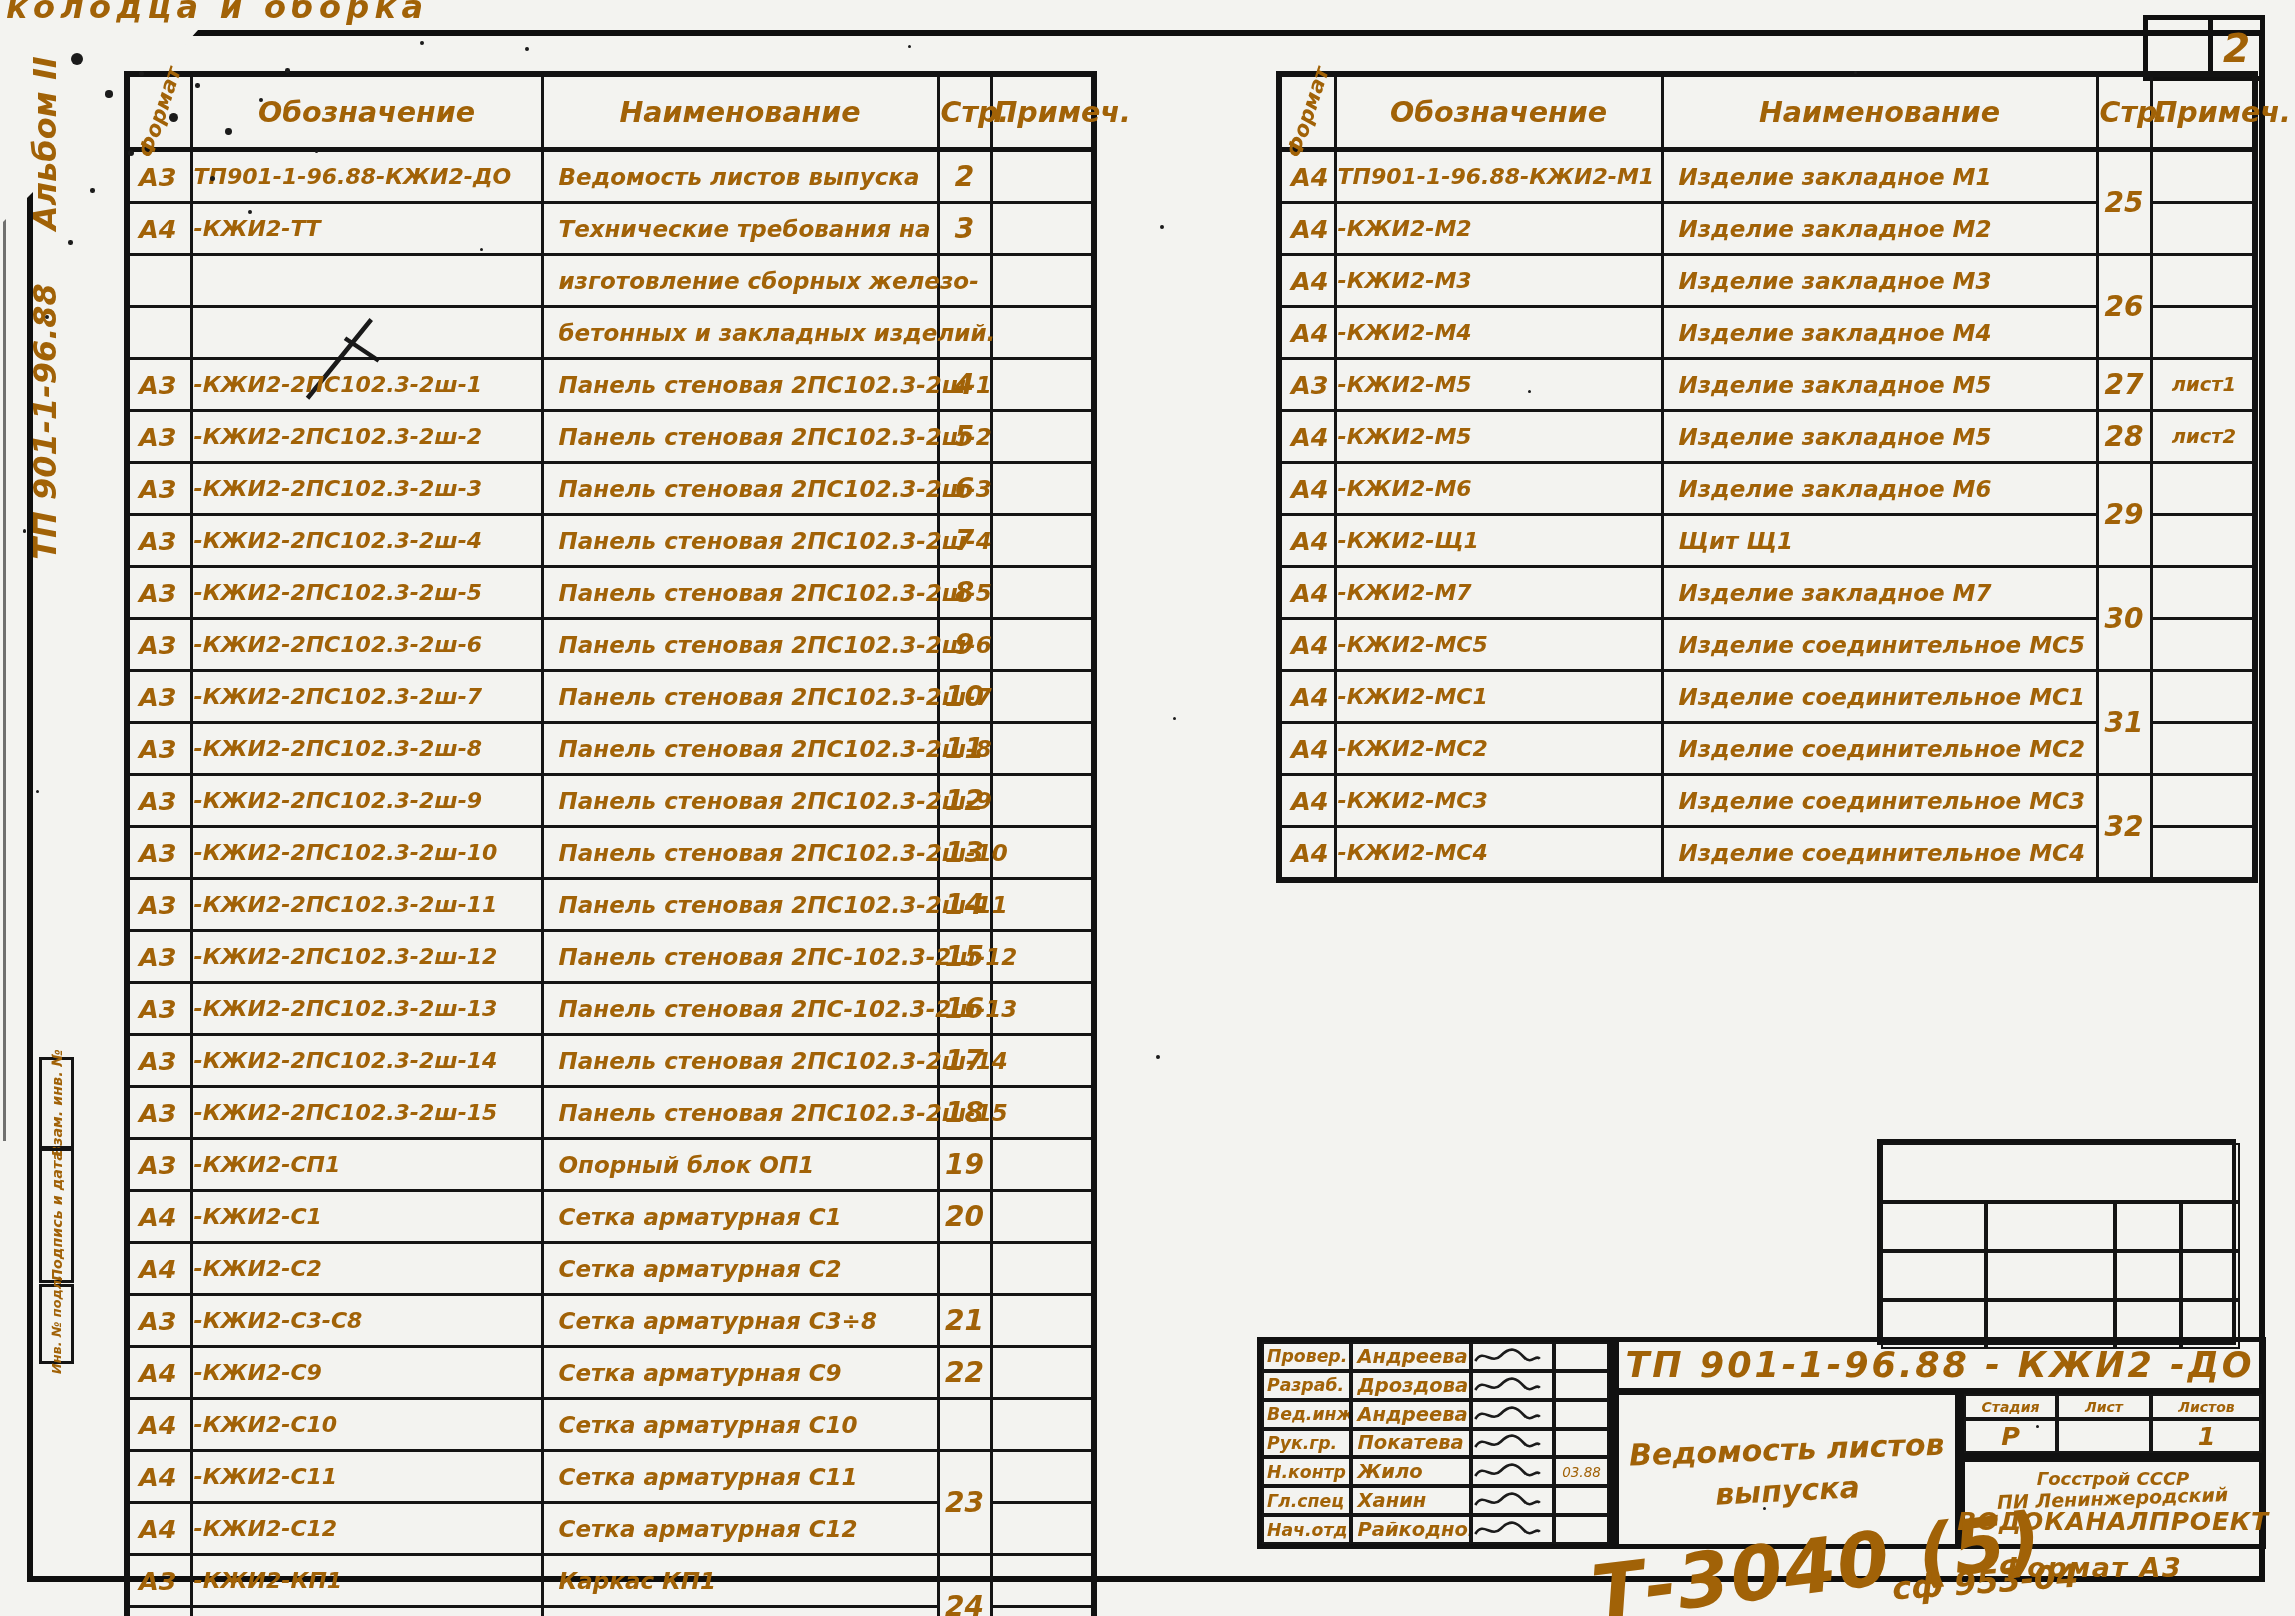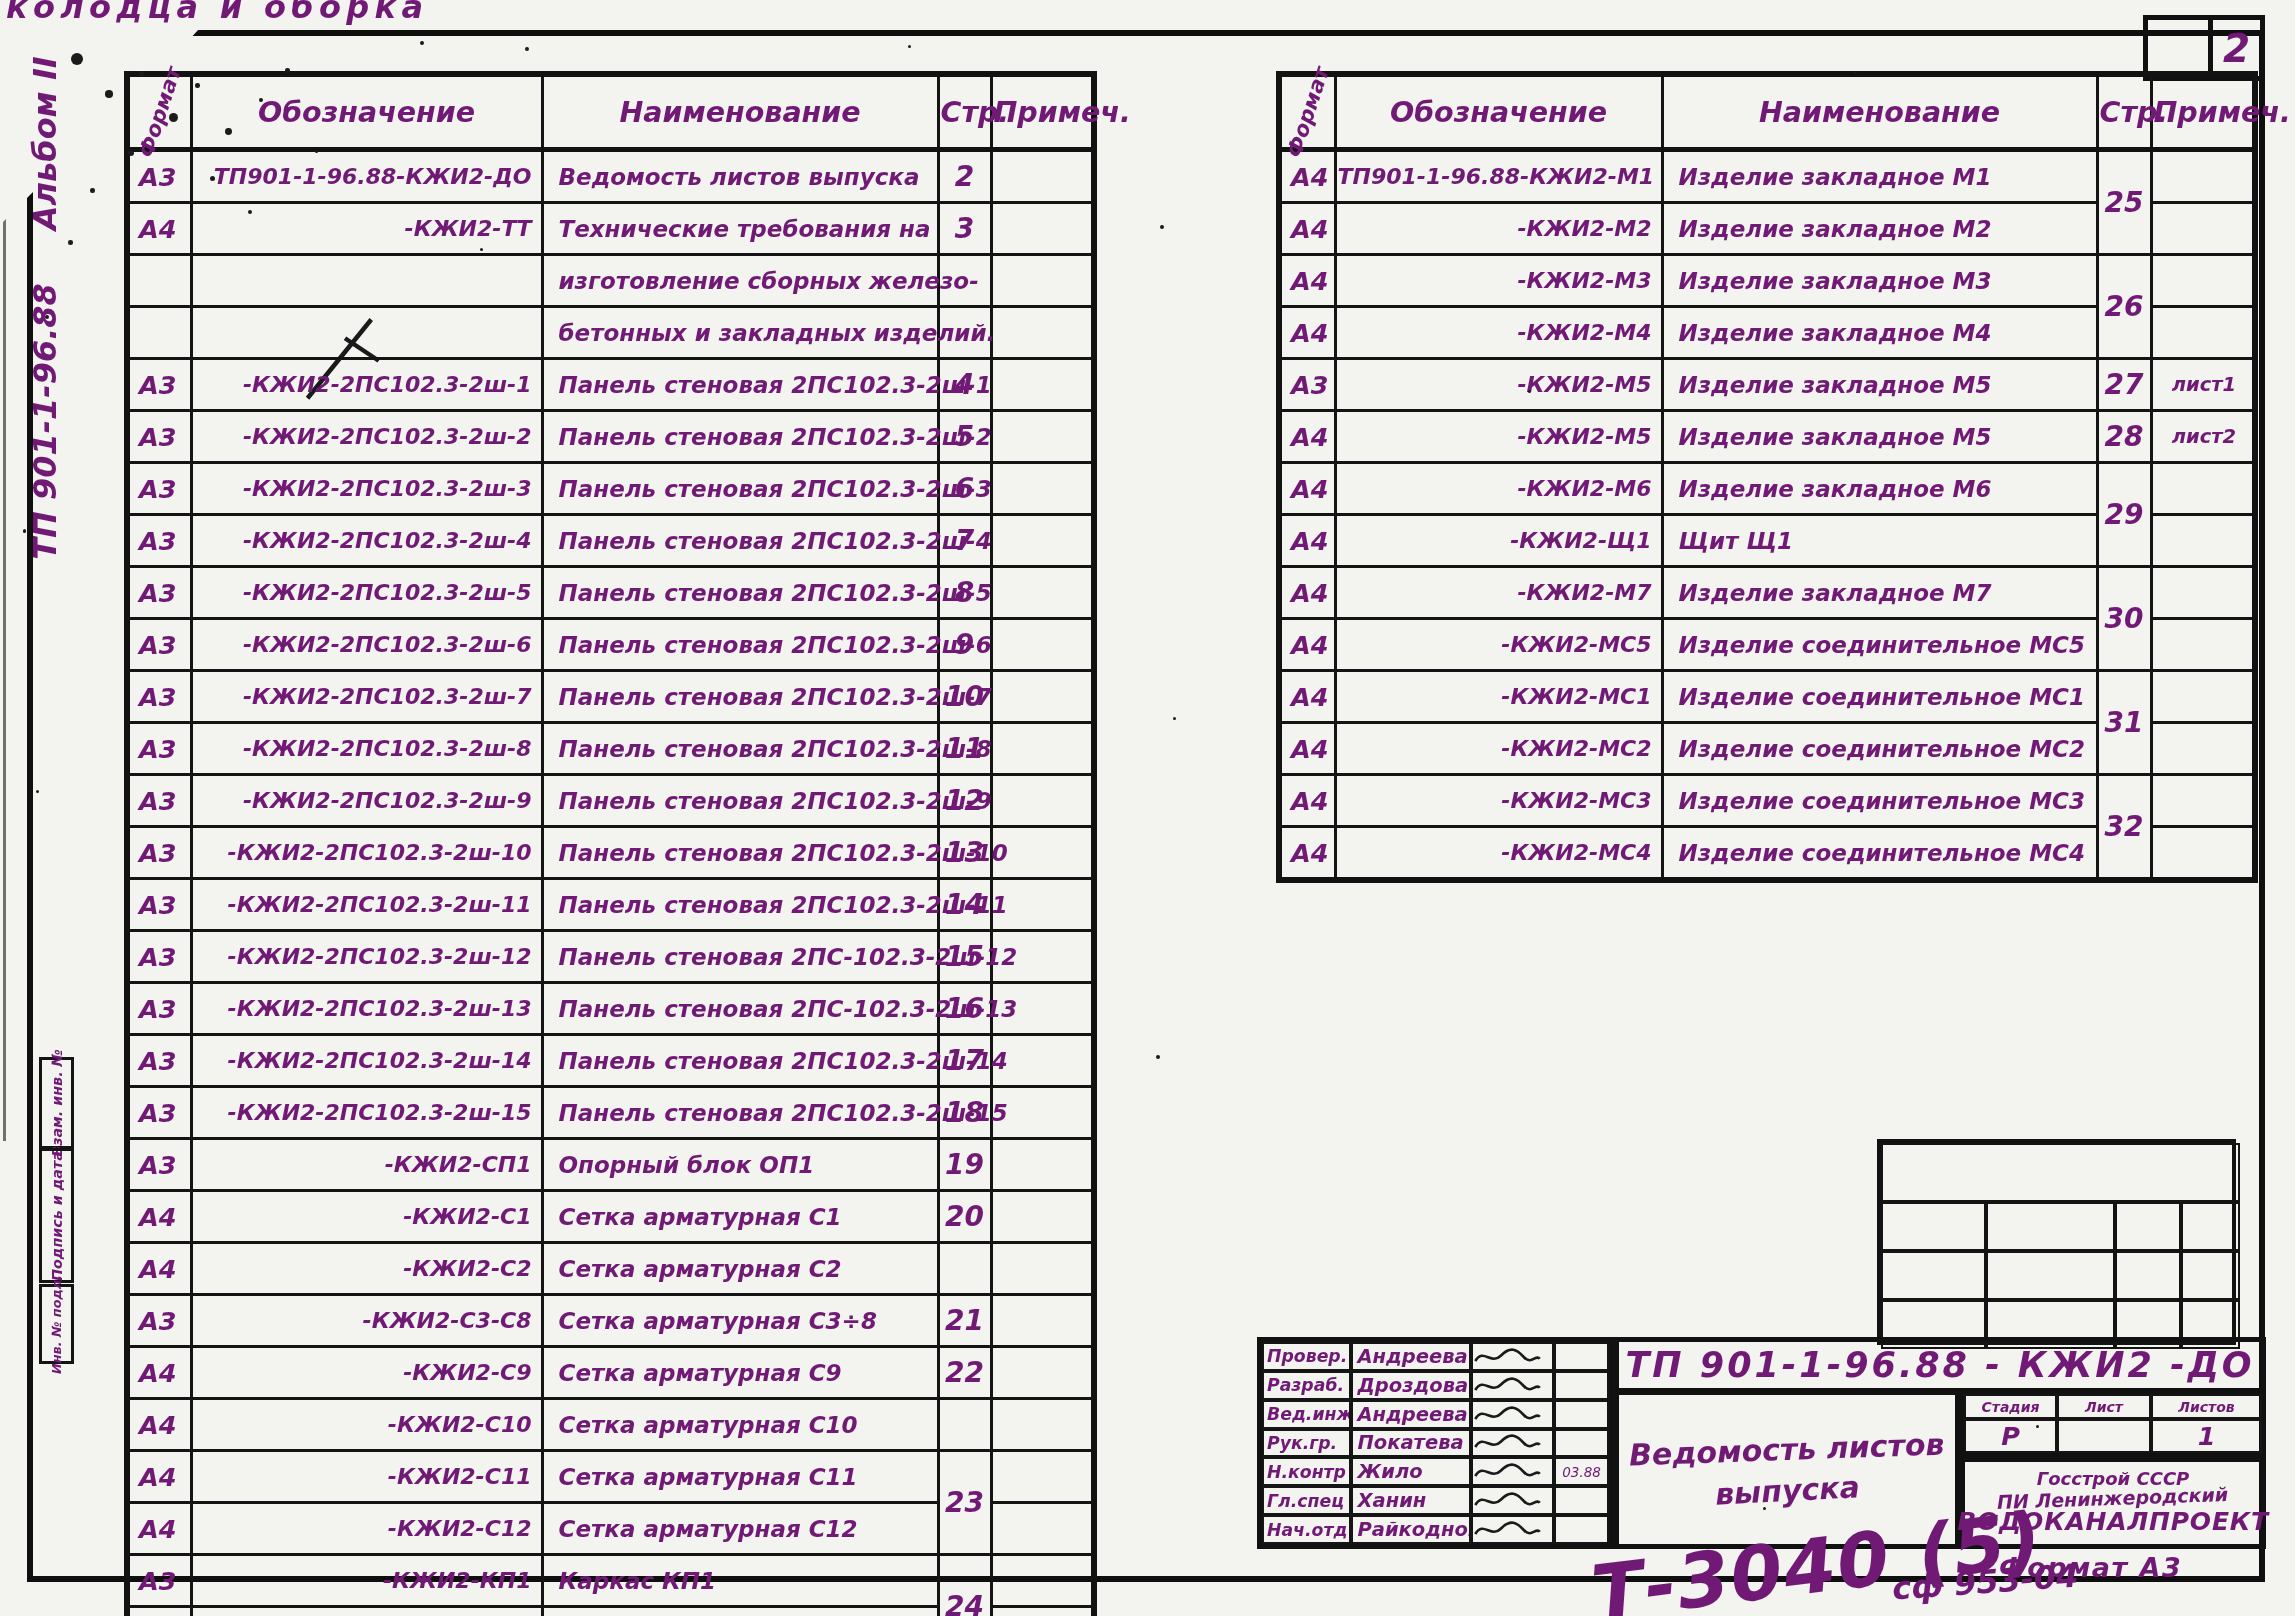--- a/index.html
+++ b/index.html
@@ -1,20 +1,20 @@
 <!DOCTYPE html>
 <html style="font-size:12px"><head>
 <meta charset="utf-8">
 <style>
   html,body { margin:0; padding:0; background:#888; }
   .page {
     position:relative; width:2295px; height:1617px;
     background:#f3f3f0; overflow:hidden;
     font-family:"DejaVu Sans", sans-serif;
-    color:#701a75;
+    color:#a16207;
   }
   .hw { font-style:italic; font-weight:bold; }
 
   
   .frame { position:absolute; left:27px; top:30px; width:2238px; height:1552px;
            border:6.8px solid #0f0f0f; box-sizing:border-box; }
   .edge-line { position:absolute; left:3px; top:15px; width:3px; height:1126px; background:#2a2a2a; opacity:.65; }
 
   
   .torn { position:absolute; left:0; top:0; width:225px; height:225px; background:#f3f3f0;
@@ -48,21 +48,21 @@
                border:6px solid #121212; }
   table.list th, table.list td { border:3px solid #141414; overflow:visible; }
   table.list thead th { height:68px; border-bottom:5.3px solid #121212; font-size:28.5px;
                         font-style:italic; font-weight:bold; }
   table.list tbody td { height:47px; font-style:italic; font-weight:bold; }
   th.h-fmt { position:relative; }
   th.h-fmt span { position:absolute; left:50%; top:50%; transform:translate(-50%,-50%) rotate(-72deg);
                   font-size:21px; white-space:nowrap; }
   th.h-page, th.h-note { font-size:22.5px; }
   td.c-f { font-size:25.5px; text-align:left; padding-left:9px; }
-  td.c-d { font-size:22px; text-align:right; padding-right:9px; white-space:nowrap; }
+  td.c-d { font-size:22px; text-align:left; padding-right:9px; white-space:nowrap; }
   td.c-n { font-size:23px; text-align:left; padding-left:15px; white-space:nowrap; }
   td.c-p { font-size:28px; text-align:center; }
   td.c-note { font-size:19.5px; text-align:center; padding-left:4.5px; white-space:nowrap; }
 
   
   .revgrid { position:absolute; left:1877px; top:1139px; width:359px; height:206px;
              display:grid; grid-template-columns:105px 129px 66px 59px;
              grid-template-rows:59px 49px 49px 49px; border:4.5px solid #121212; box-sizing:border-box; }
   .revgrid div { border:2.3px solid #141414; }
   .revgrid .wide { grid-column:1 / span 4; }

